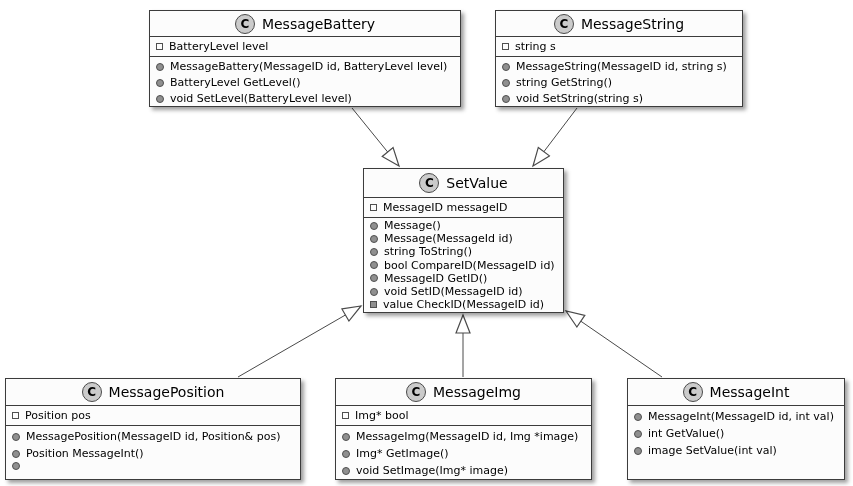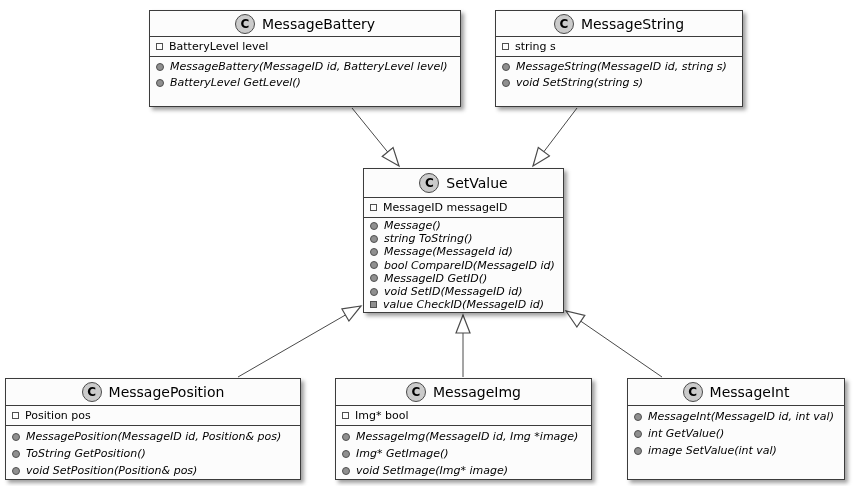--- a/index.html
+++ b/index.html
@@ -61,21 +61,21 @@
     padding: 2px 6px;
     font-size: 11px;
   }
 
   ul.uml-fields {
     flex: none;
     border-bottom: 1px solid #3C3C3C;
     line-height: 15px;
   }
 
-  ul.uml-methods { flex: auto; line-height: 16px; font-style: italic; }
+  ul.uml-methods { flex: auto; line-height: 16px; }
 
   .member {
     display: flex;
     align-items: center;
     gap: 6px;
     white-space: nowrap;
   }
 
   .vis-icon { flex: none; display: inline-block; }
   .icon-circle        { width: 8px; height: 8px; border-radius: 50%; background: #8F8F8F; border: 1px solid #4F4F4F; }
@@ -120,20 +120,24 @@
     </ul>
     <ul class="compartment uml-methods">
       <li class="member">
         <span class="vis-icon icon-circle"></span>
         <span>MessageBattery(MessageID id, BatteryLevel level)</span>
       </li>
       <li class="member">
         <span class="vis-icon icon-circle"></span>
         <span>BatteryLevel GetLevel()</span>
       </li>
+      <li class="member">
+        <span class="vis-icon icon-circle"></span>
+        <span>void SetLevel(BatteryLevel level)</span>
+      </li>
     </ul>
   </div>
 
   <div class="uml-class box-top" style="left:495px;top:10px;width:248px;height:97px;">
     <div class="uml-title">
       <span class="c-circle">C</span>
       <span>MessageString</span>
     </div>
     <ul class="compartment uml-fields">
       <li class="member">
@@ -141,20 +145,24 @@
         <span>string s</span>
       </li>
     </ul>
     <ul class="compartment uml-methods">
       <li class="member">
         <span class="vis-icon icon-circle"></span>
         <span>MessageString(MessageID id, string s)</span>
       </li>
       <li class="member">
         <span class="vis-icon icon-circle"></span>
+        <span>string GetString()</span>
+      </li>
+      <li class="member">
+        <span class="vis-icon icon-circle"></span>
         <span>void SetString(string s)</span>
       </li>
     </ul>
   </div>
 
   <div class="uml-class box-message" style="left:363px;top:168px;width:201px;height:145px;">
     <div class="uml-title">
       <span class="c-circle">C</span>
       <span>SetValue</span>
     </div>
@@ -164,25 +172,25 @@
         <span>MessageID messageID</span>
       </li>
     </ul>
     <ul class="compartment uml-methods">
       <li class="member">
         <span class="vis-icon icon-circle"></span>
         <span>Message()</span>
       </li>
       <li class="member">
         <span class="vis-icon icon-circle"></span>
+        <span>Message(MessageId id)</span>
+      </li>
+      <li class="member">
+        <span class="vis-icon icon-circle"></span>
         <span>string ToString()</span>
-      </li>
-      <li class="member">
-        <span class="vis-icon icon-circle"></span>
-        <span>Message(MessageId id)</span>
       </li>
       <li class="member">
         <span class="vis-icon icon-circle"></span>
         <span>bool CompareID(MessageID id)</span>
       </li>
       <li class="member">
         <span class="vis-icon icon-circle"></span>
         <span>MessageID GetID()</span>
       </li>
       <li class="member">
@@ -207,25 +215,24 @@
         <span>Position pos</span>
       </li>
     </ul>
     <ul class="compartment uml-methods">
       <li class="member">
         <span class="vis-icon icon-circle"></span>
         <span>MessagePosition(MessageID id, Position&amp; pos)</span>
       </li>
       <li class="member">
         <span class="vis-icon icon-circle"></span>
-        <span>ToString GetPosition()</span>
-      </li>
-      <li class="member">
-        <span class="vis-icon icon-circle"></span>
-        <span>void SetPosition(Position&amp; pos)</span>
+        <span>Position MessageInt()</span>
+      </li>
+      <li class="member">
+        <span class="vis-icon icon-circle"></span>
       </li>
     </ul>
   </div>
 
   <div class="uml-class box-bottom" style="left:335px;top:378px;width:257px;height:102px;">
     <div class="uml-title">
       <span class="c-circle">C</span>
       <span>MessageImg</span>
     </div>
     <ul class="compartment uml-fields">

